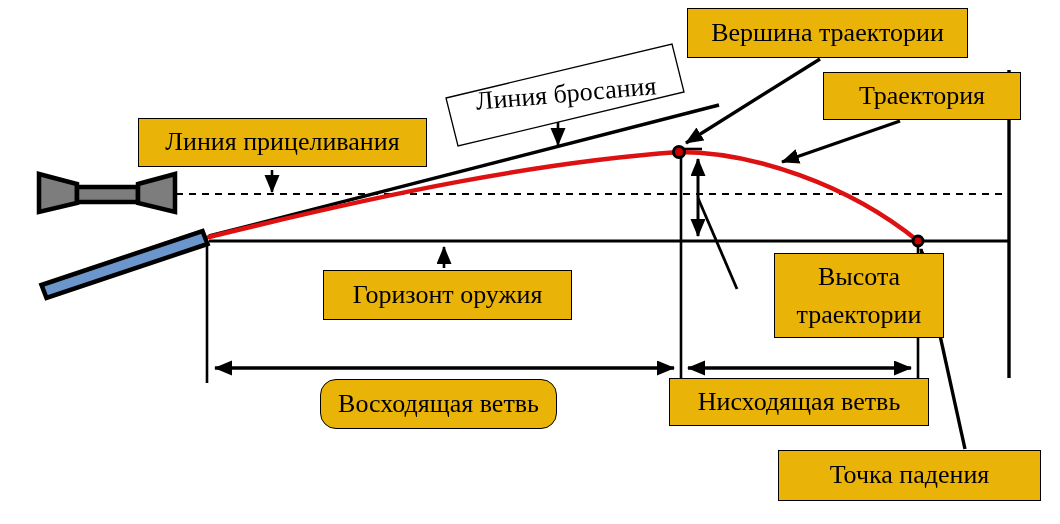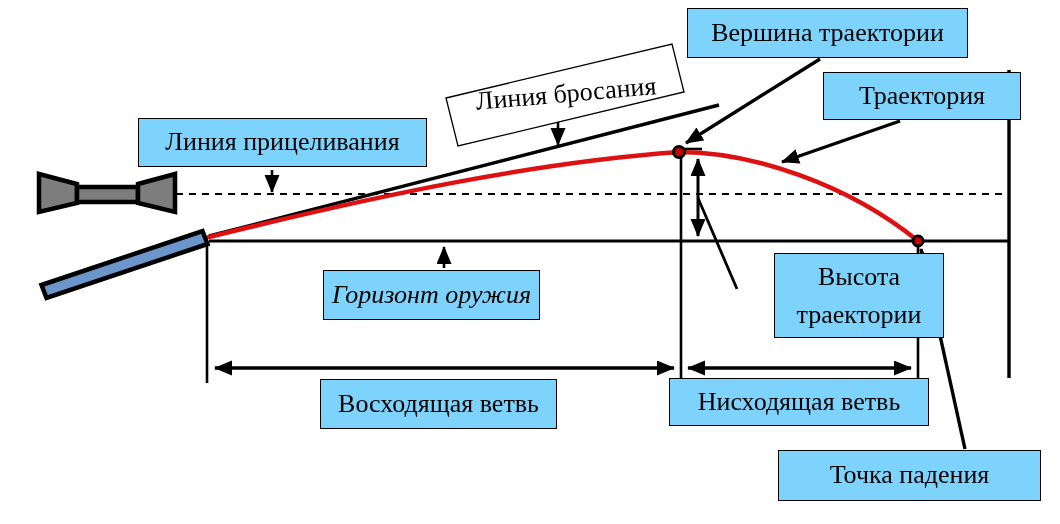--- a/index.html
+++ b/index.html
@@ -16,39 +16,39 @@
     overflow: hidden;
   }
   #diagram-svg {
     position: absolute;
     left: 0;
     top: 0;
   }
   .lbl {
     position: absolute;
     box-sizing: border-box;
-    background: #7dd3fc;
+    background: #eab308;
     border: 1.4px solid #000000;
     display: flex;
     align-items: center;
     justify-content: center;
     text-align: center;
     font-size: 26px;
     line-height: 1.25;
     color: #000000;
     padding: 0 6px;
     white-space: nowrap;
   }
   .lbl.wrap { white-space: normal; margin-left: 37px; }
   #label-aim        { left: 138px; top: 118px; width: 289px; height: 49px; }
   #label-apex       { left: 687px; top: 8px;   width: 281px; height: 50px; }
   #label-trajectory { left: 823px; top: 72px;  width: 198px; height: 48px; }
-  #label-horizon    { left: 323px; top: 270px; width: 217px; height: 50px; font-style: italic; }
+  #label-horizon    { left: 323px; top: 270px; width: 249px; height: 50px; }
   #label-height     { left: 737px; top: 253px; width: 170px; height: 85px; line-height: 1.45; }
-  #label-ascending  { left: 320px; top: 379px; width: 237px; height: 50px; }
+  #label-ascending  { left: 320px; top: 379px; width: 237px; height: 50px; border-radius: 16px; }
   #label-descending { left: 669px; top: 378px; width: 260px; height: 48px; }
   #label-impact     { left: 778px; top: 450px; width: 263px; height: 51px; }
   
   #label-throwline {
     position: absolute;
     left: 452px; top: 70px; width: 228px; height: 48px;
     display: flex; align-items: center; justify-content: center;
     font-size: 26px; color: #000000; white-space: nowrap;
     transform: rotate(-5deg);
     transform-origin: 50% 50%;

